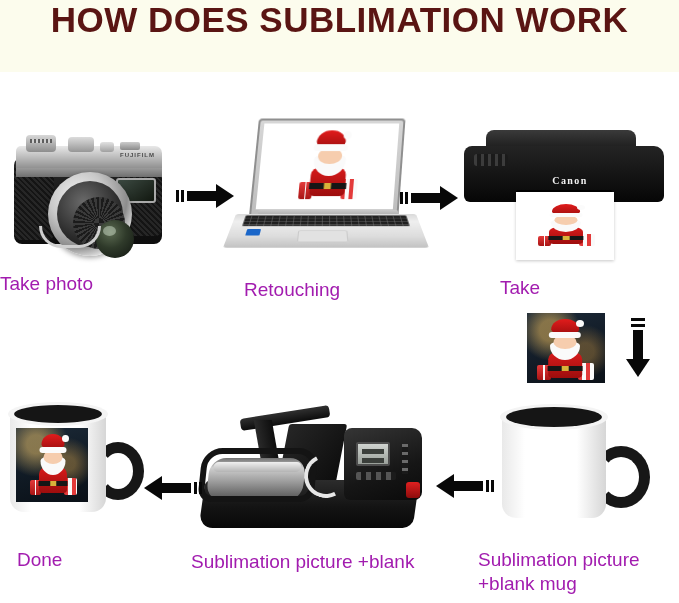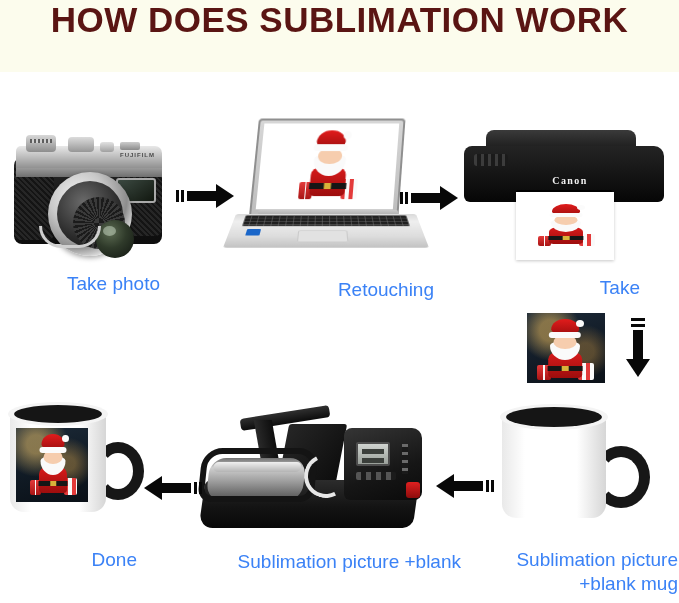--- a/index.html
+++ b/index.html
@@ -23,22 +23,22 @@
     font-weight:bold;
     letter-spacing:0.5px;
     color:#5a1513;
     font-family:"Liberation Sans", sans-serif;
     line-height:44px;
   }
 
   
   .caption{
     position:absolute;
-    text-align:right;
-    color:#3b82f6;
+    text-align:left;
+    color:#a21caf;
     font-size:19px;
     line-height:24px;
     font-family:"Liberation Sans", sans-serif;
     white-space:pre-line;
   }
 
   
   .arrow{ position:absolute; }
   .arrow .shaft{ position:absolute; background:#080808; }
   .arrow .head{ position:absolute; width:0; height:0; }

